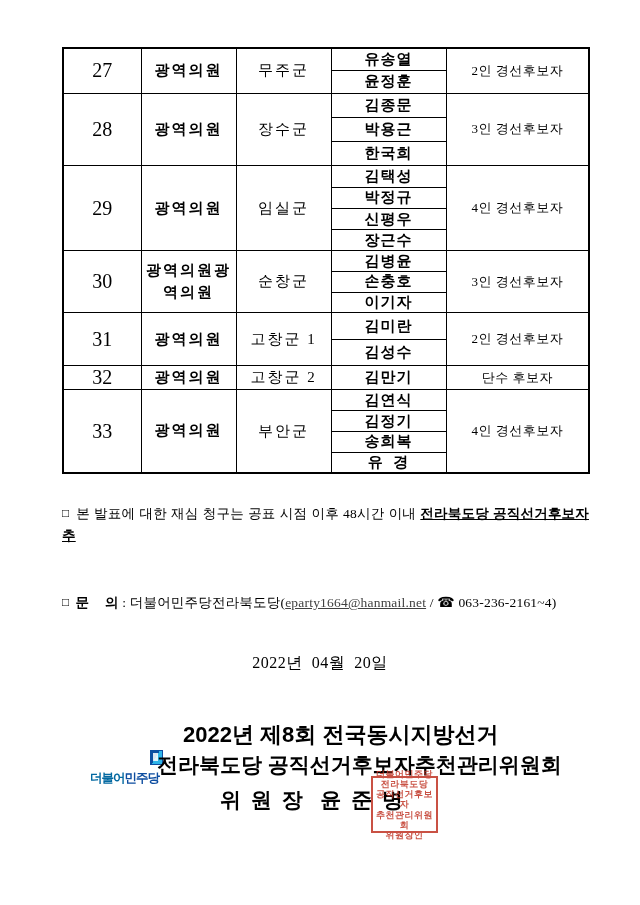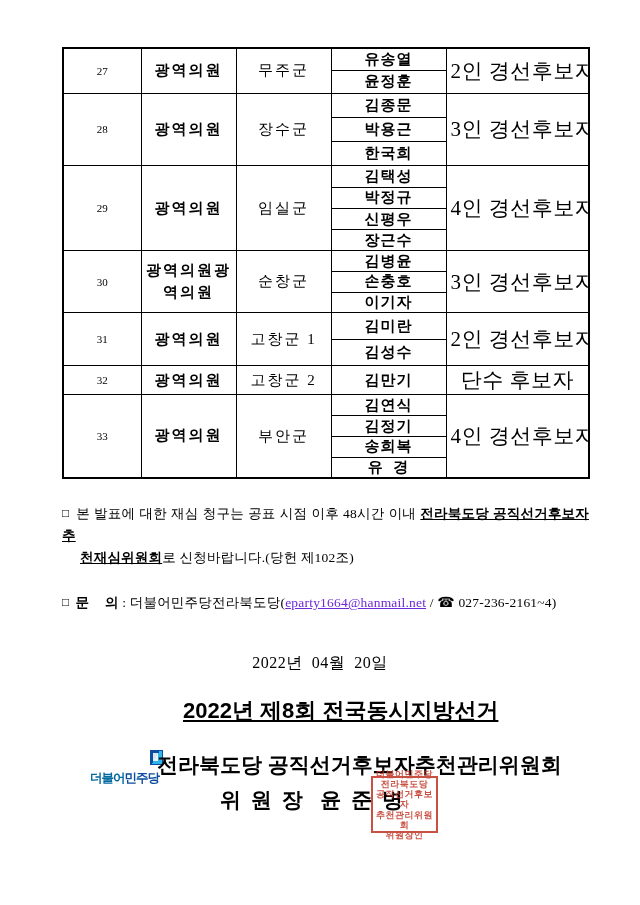--- a/index.html
+++ b/index.html
@@ -11,53 +11,53 @@
   #cand-table{
     position:absolute;left:62px;top:47px;width:526px;
     border-collapse:collapse;table-layout:fixed;
     border:2px solid #000;
   }
   #cand-table td{
     border:1px solid #000;
     text-align:center;vertical-align:middle;
     padding:0 4px;overflow:hidden;
   }
-  td.c-no{font-size:11px;}
+  td.c-no{font-size:20px;}
   td.c-pos{font-size:15px;letter-spacing:2px;word-break:break-all;line-height:1.45;font-weight:bold;}
   td.c-dist{font-size:15px;letter-spacing:2px;white-space:pre;}
   td.c-name{
     font-family:Liberation Serif, serif;font-weight:700;
     font-size:15px;letter-spacing:1px;white-space:pre;
   }
-  td.c-note{font-size:21px;letter-spacing:0.5px;white-space:pre;}
+  td.c-note{font-size:13px;letter-spacing:0.5px;white-space:pre;}
   
   .notice{
     position:absolute;left:62px;width:527px;
     font-size:13.5px;line-height:22px;letter-spacing:0.2px;
   }
   #notice1{top:503px;}
   #notice1 .jline{display:block;text-align:justify;text-align-last:justify;}
   #notice1 .line2{display:block;margin-left:18px;}
   #notice2{top:592px;white-space:pre;}
   .bullet{font-size:12px;position:relative;top:-1px;margin-right:6px;}
   .bu{font-weight:bold;text-decoration:underline;}
   .bold-label{font-family:"Liberation Sans", sans-serif;font-weight:700;white-space:pre;}
-  .email-link{color:#6d28d9;text-decoration:underline;cursor:pointer;}
+  .email-link{color:#404040;text-decoration:underline;cursor:pointer;}
   .phone-ic{font-size:14px;}
   
   #date-line{
     position:absolute;left:0;top:653px;width:640px;text-align:center;
     font-size:16px;white-space:pre;letter-spacing:0.5px;
   }
   
   .f-line{
     position:absolute;font-family:"Liberation Sans", sans-serif;font-weight:700;
     color:#000;white-space:pre;
   }
-  #f-line1{left:183px;top:696px;font-size:22px;letter-spacing:0px;text-decoration:underline;}
+  #f-line1{left:183px;top:720px;font-size:22px;letter-spacing:0px;}
   #f-line2{left:157px;top:751px;font-size:21px;letter-spacing:0px;}
   #f-line3{left:220px;top:786px;font-size:21px;letter-spacing:2px;}
   
   #party-logo{position:absolute;left:90px;top:748px;width:78px;height:42px;}
   #logo-symbol{
     position:absolute;left:60px;top:2px;width:13px;height:15px;
     background:linear-gradient(120deg,#0d4da0 46%,#2fb5e9 46%);
     box-shadow:inset 0 0 0 1px #0d4da0;
   }
   #logo-symbol:after{
@@ -177,24 +177,23 @@
           <td class="c-name">송희복</td>
         </tr>
         <tr style="height: 20.75px;">
           <td class="c-name">유  경</td>
         </tr>
       </tbody>
   </table>
 
   <div id="notice1" class="notice">
     <span class="jline"><span class="bullet">□</span><span>본 발표에 대한 재심 청구는 공표 시점 이후 48시간 이내 </span><span class="bu">전라북도당 공직선거후보자추</span></span>
-    <span class="line2"><span class="bu">천재심위원회</span><span>로 신청바랍니다.(당헌 제102조)</span></span>
   </div>
 
-  <div id="notice2" class="notice"><span class="bullet">□</span><span class="bold-label">문    의</span><span> : </span><span>더불어민주당전라북도당(</span><a class="email-link">eparty1664@hanmail.net</a><span> / </span><span class="phone-ic">☎</span><span> 027-236-2161~4)</span></div>
+  <div id="notice2" class="notice"><span class="bullet">□</span><span class="bold-label">문    의</span><span> : </span><span>더불어민주당전라북도당(</span><a class="email-link">eparty1664@hanmail.net</a><span> / </span><span class="phone-ic">☎</span><span> 063-236-2161~4)</span></div>
 
   <div id="date-line">2022년  04월  20일</div>
 
   <div id="party-logo">
     <div id="logo-symbol"></div>
     <div id="logo-text"><span class="logo-green">더불어</span><span class="logo-blue">민주당</span></div>
   </div>
 
   <div id="f-line1" class="f-line">2022년 제8회 전국동시지방선거</div>
   <div id="f-line3" class="f-line">위 원 장  윤 준 병</div>

